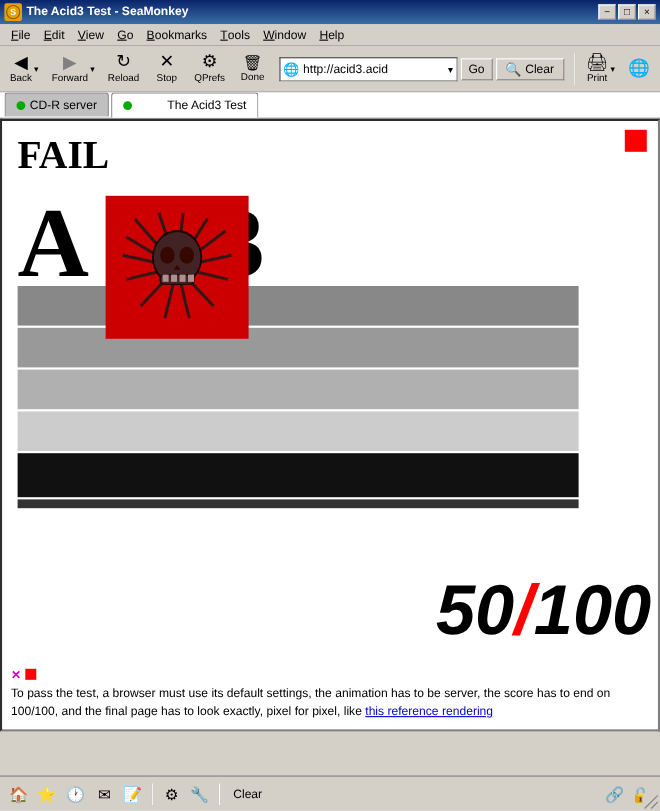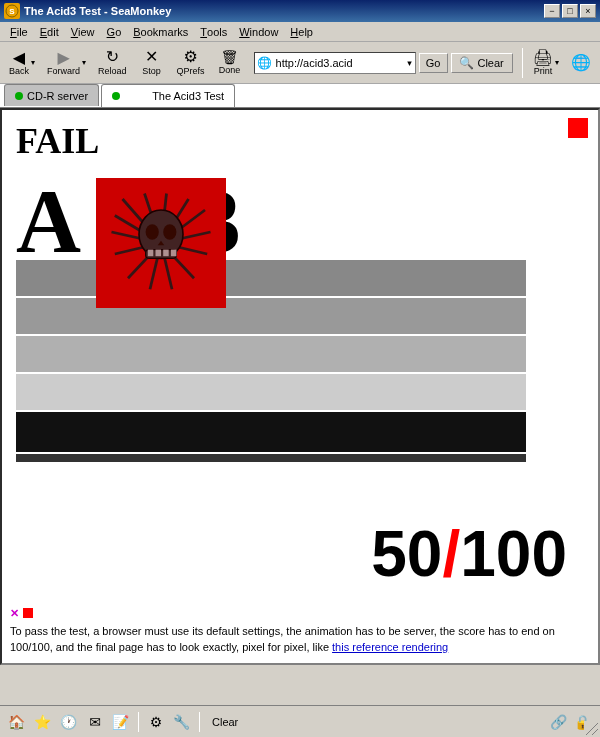--- a/index.html
+++ b/index.html
@@ -536,21 +536,21 @@
       <div class="gray-bars">
         <div class="gray-bar" style="height:36px;background:#888888;"></div>
         <div class="gray-bar" style="height:36px;background:#999999;"></div>
         <div class="gray-bar" style="height:36px;background:#b0b0b0;"></div>
         <div class="gray-bar" style="height:36px;background:#cccccc;"></div>
         <div class="gray-bar" style="height:40px;background:#111111;"></div>
         <div class="gray-bar" style="height:8px;background:#333333;"></div>
       </div>
     </div>
 
-    <div style="position:absolute;bottom:72px;right:31px;">
+    <div style="position:absolute;bottom:72px;right:6px;font-style:italic;">
       <span class="score-text">
         <span>50</span><span style="color:#ff0000;">/</span><span>100</span>
       </span>
     </div>
 
     <div style="position:absolute;bottom:8px;left:8px;right:8px;">
       <div style="display:flex;align-items:flex-start;gap:4px;margin-bottom:4px;">
         <span style="color:#cc00cc;font-size:11px;font-weight:bold;">✕</span>
         <span style="color:#cc0000;font-size:10px;display:inline-block;width:10px;height:10px;background:red;flex-shrink:0;margin-top:1px;"></span>
       </div>

